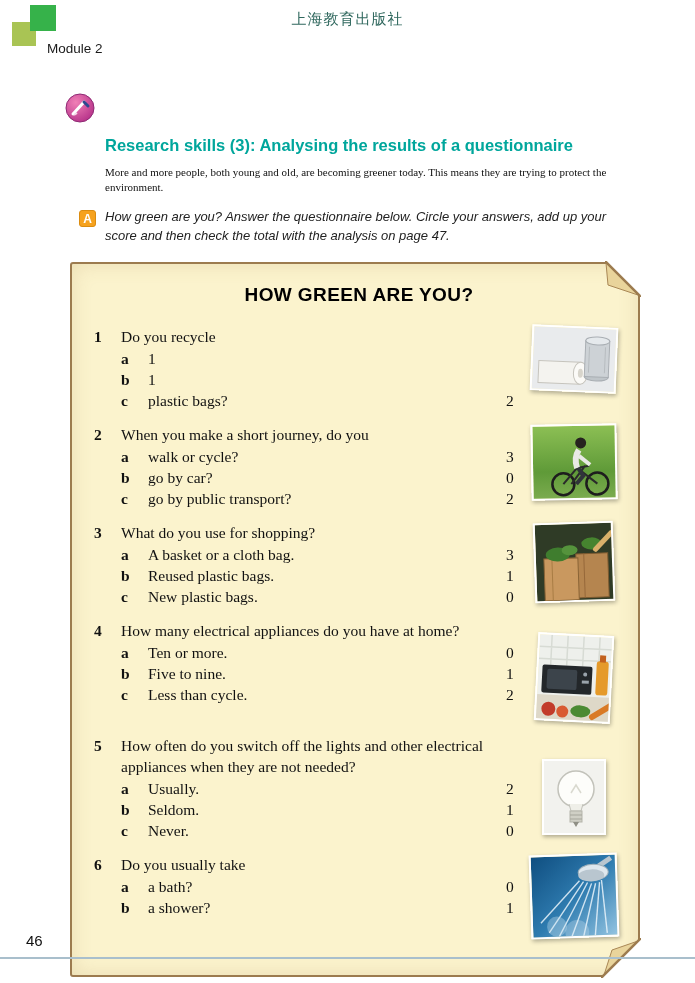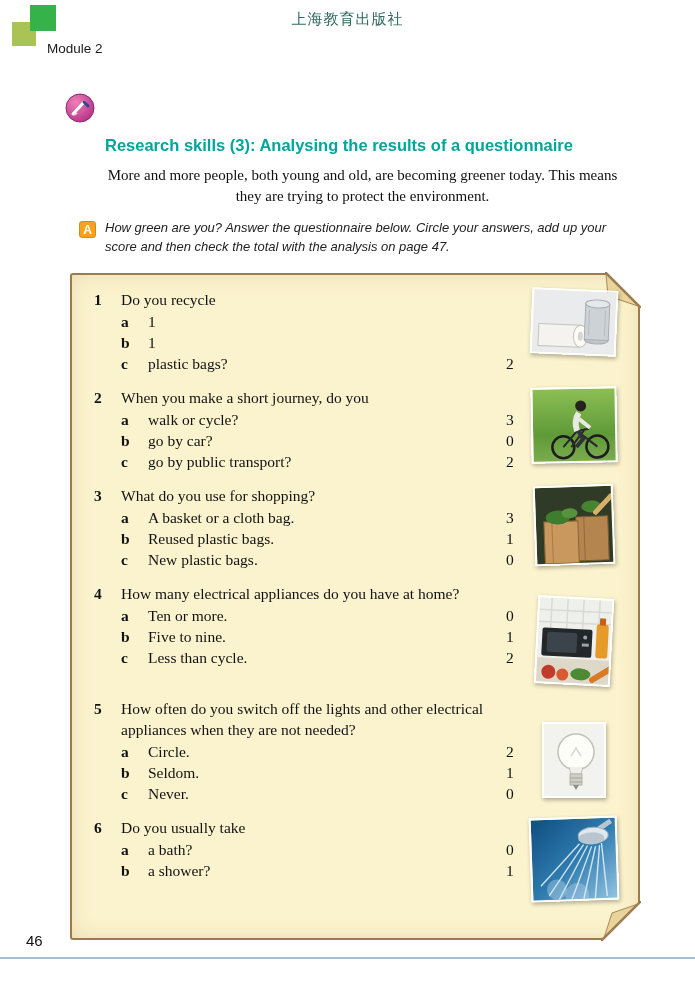--- a/index.html
+++ b/index.html
@@ -29,21 +29,21 @@
   .ss-icon { width:30px; height:30px; flex:none; }
   .ss-title {
     font-family:"Liberation Sans", sans-serif; font-weight:bold;
     font-size:21px; color:#1a63ad;
   }
   .ss-subtitle {
     margin:13px 0 0 40px; font-family:"Liberation Sans", sans-serif;
     font-weight:bold; font-size:16.5px; color:#00a69c;
   }
   .intro {
-    margin:10px 2px 0 40px; width:515px; font-size:15px; line-height:1.38; color:#101010;text-align:center;
+    margin:10px 2px 0 40px; width:515px; font-size:11px; line-height:1.38; color:#101010;
   }
   .task-row { display:flex; margin:13px 0 0 14px; gap:9px; align-items:flex-start; }
   .task-badge {
     flex:none; width:17px; height:17px; margin-top:2px; background:#f6a21e;
     border:1px solid #db8c10; border-radius:3px; color:#ffffff; text-align:center;
     font-family:"Liberation Sans", sans-serif; font-weight:bold; font-size:12px; line-height:16px;
   }
   .task-text {
     width:512px; font-family:"Liberation Sans", sans-serif; font-style:italic;
     font-size:13px; line-height:1.45; color:#222222;
@@ -144,20 +144,21 @@
         <polygon points="0,0 36,0 36,36" fill="#ffffff"></polygon>
         <polygon points="1,2 33,34 3,24" fill="#e9d49b" stroke="#a98755" stroke-width="1"></polygon>
         <line x1="0" y1="0" x2="36" y2="36" stroke="#9c7b4f" stroke-width="2.5"></line>
       </svg>
       <svg class="fold fold-br" width="40" height="40">
         <polygon points="40,0 40,40 0,40" fill="#ffffff"></polygon>
         <polygon points="37,3 3,37 11,12" fill="#e9d49b" stroke="#a98755" stroke-width="1"></polygon>
         <line x1="40" y1="0" x2="0" y2="40" stroke="#9c7b4f" stroke-width="2.5"></line>
       </svg>
 
+      <h3 class="q-title">HOW GREEN ARE YOU?</h3>
 
       <div class="question">
         <div class="q-left">
           <div class="q-head">
             <span class="q-num">1</span>
             <span class="q-text">Do you recycle</span>
           </div>
           <div class="opt">
             <span class="opt-indent"></span>
             <span class="opt-letter">a</span>
@@ -322,21 +323,21 @@
 
       <div class="question">
         <div class="q-left">
           <div class="q-head">
             <span class="q-num">5</span>
             <span class="q-text">How often do you switch off the lights and other electrical appliances when they are not needed?</span>
           </div>
           <div class="opt">
             <span class="opt-indent"></span>
             <span class="opt-letter">a</span>
-            <span class="opt-text">Circle.</span>
+            <span class="opt-text">Usually.</span>
             <span class="opt-score">2</span>
           </div>
           <div class="opt">
             <span class="opt-indent"></span>
             <span class="opt-letter">b</span>
             <span class="opt-text">Seldom.</span>
             <span class="opt-score">1</span>
           </div>
           <div class="opt">
             <span class="opt-indent"></span>

